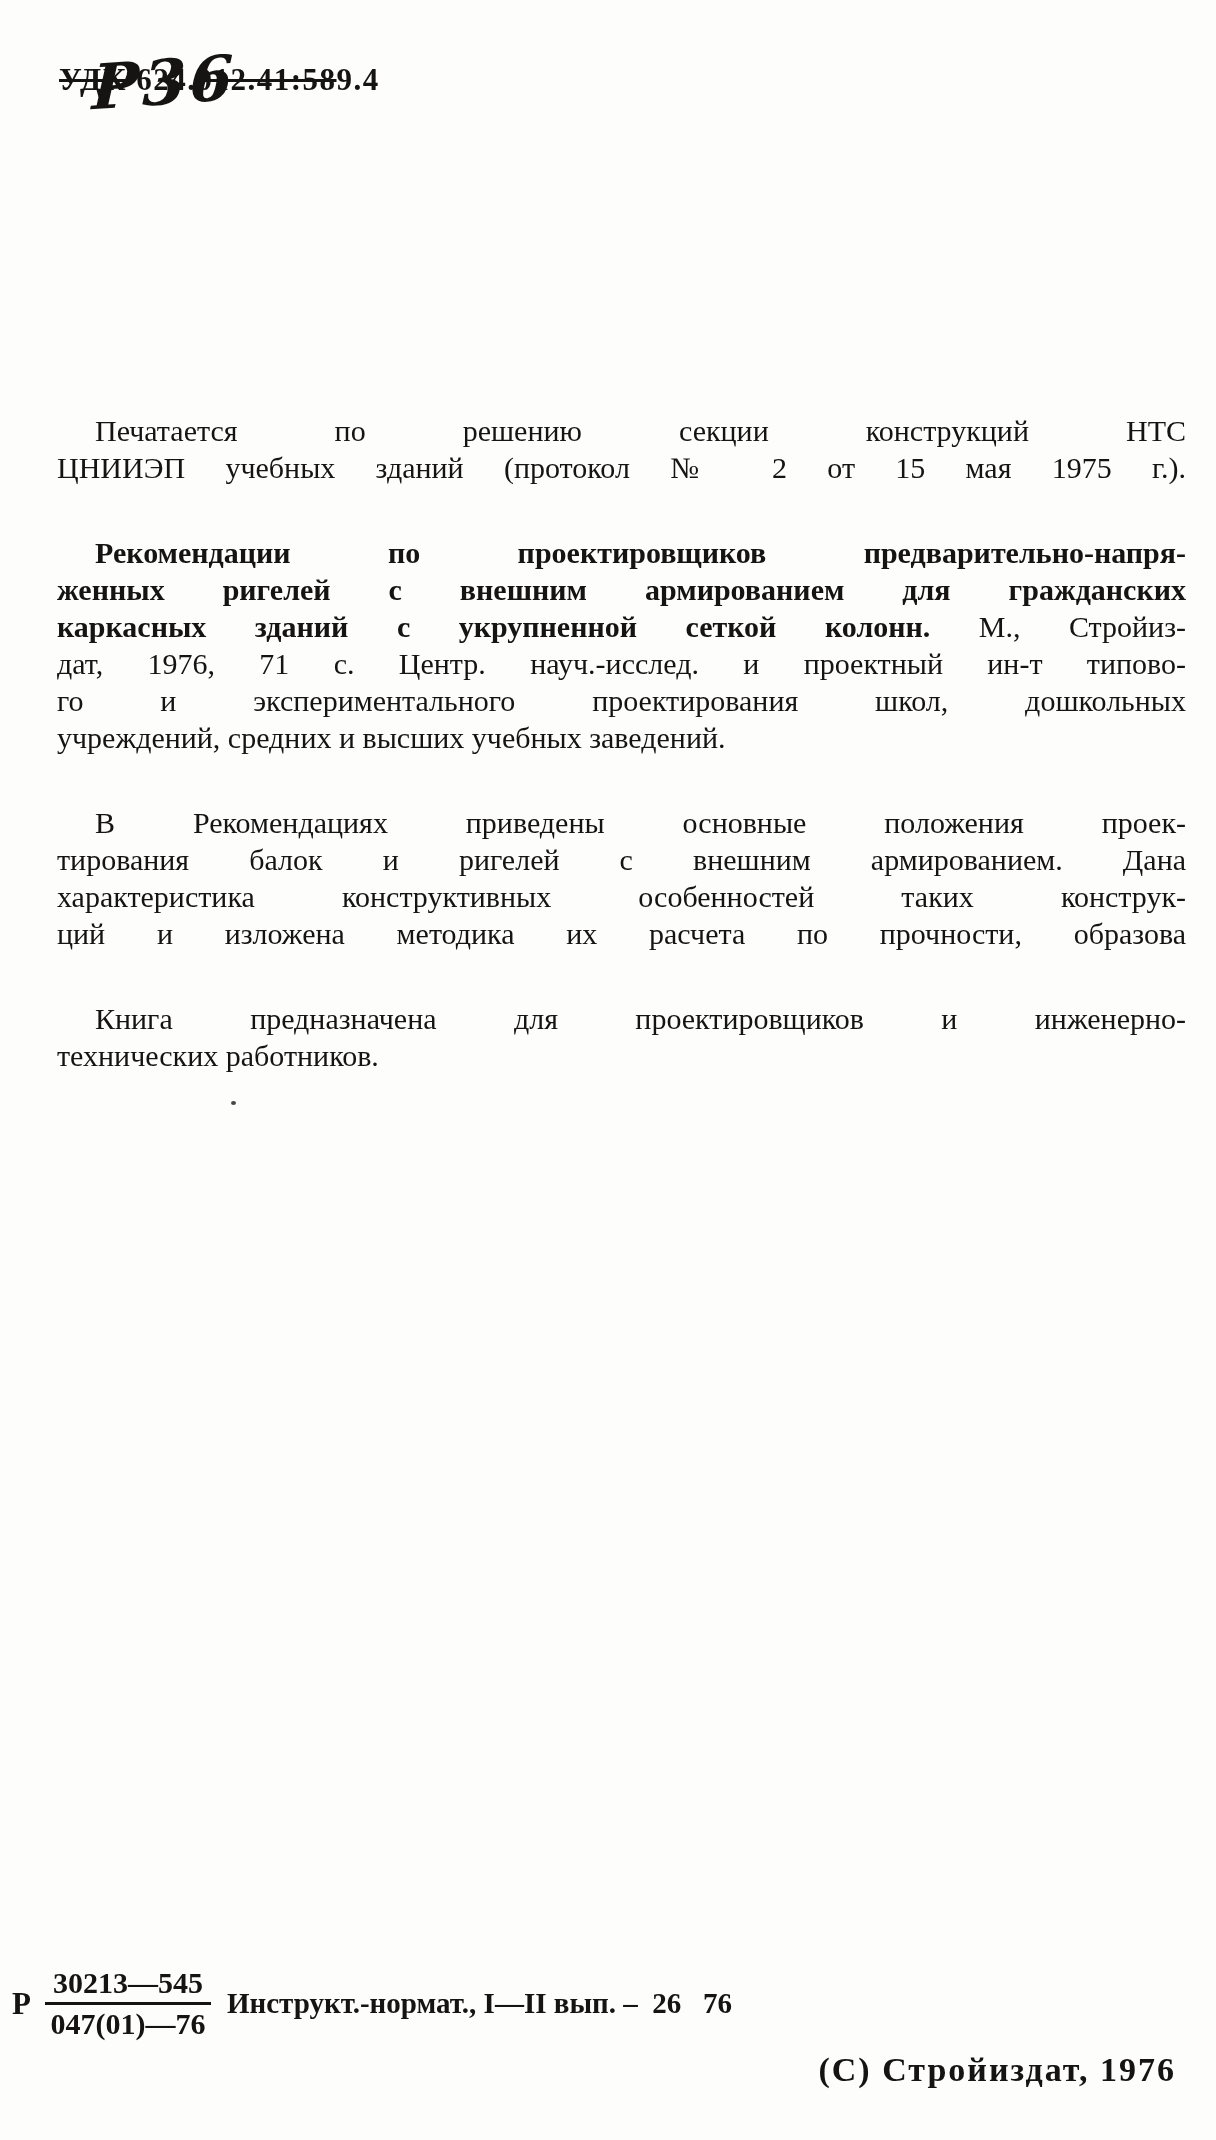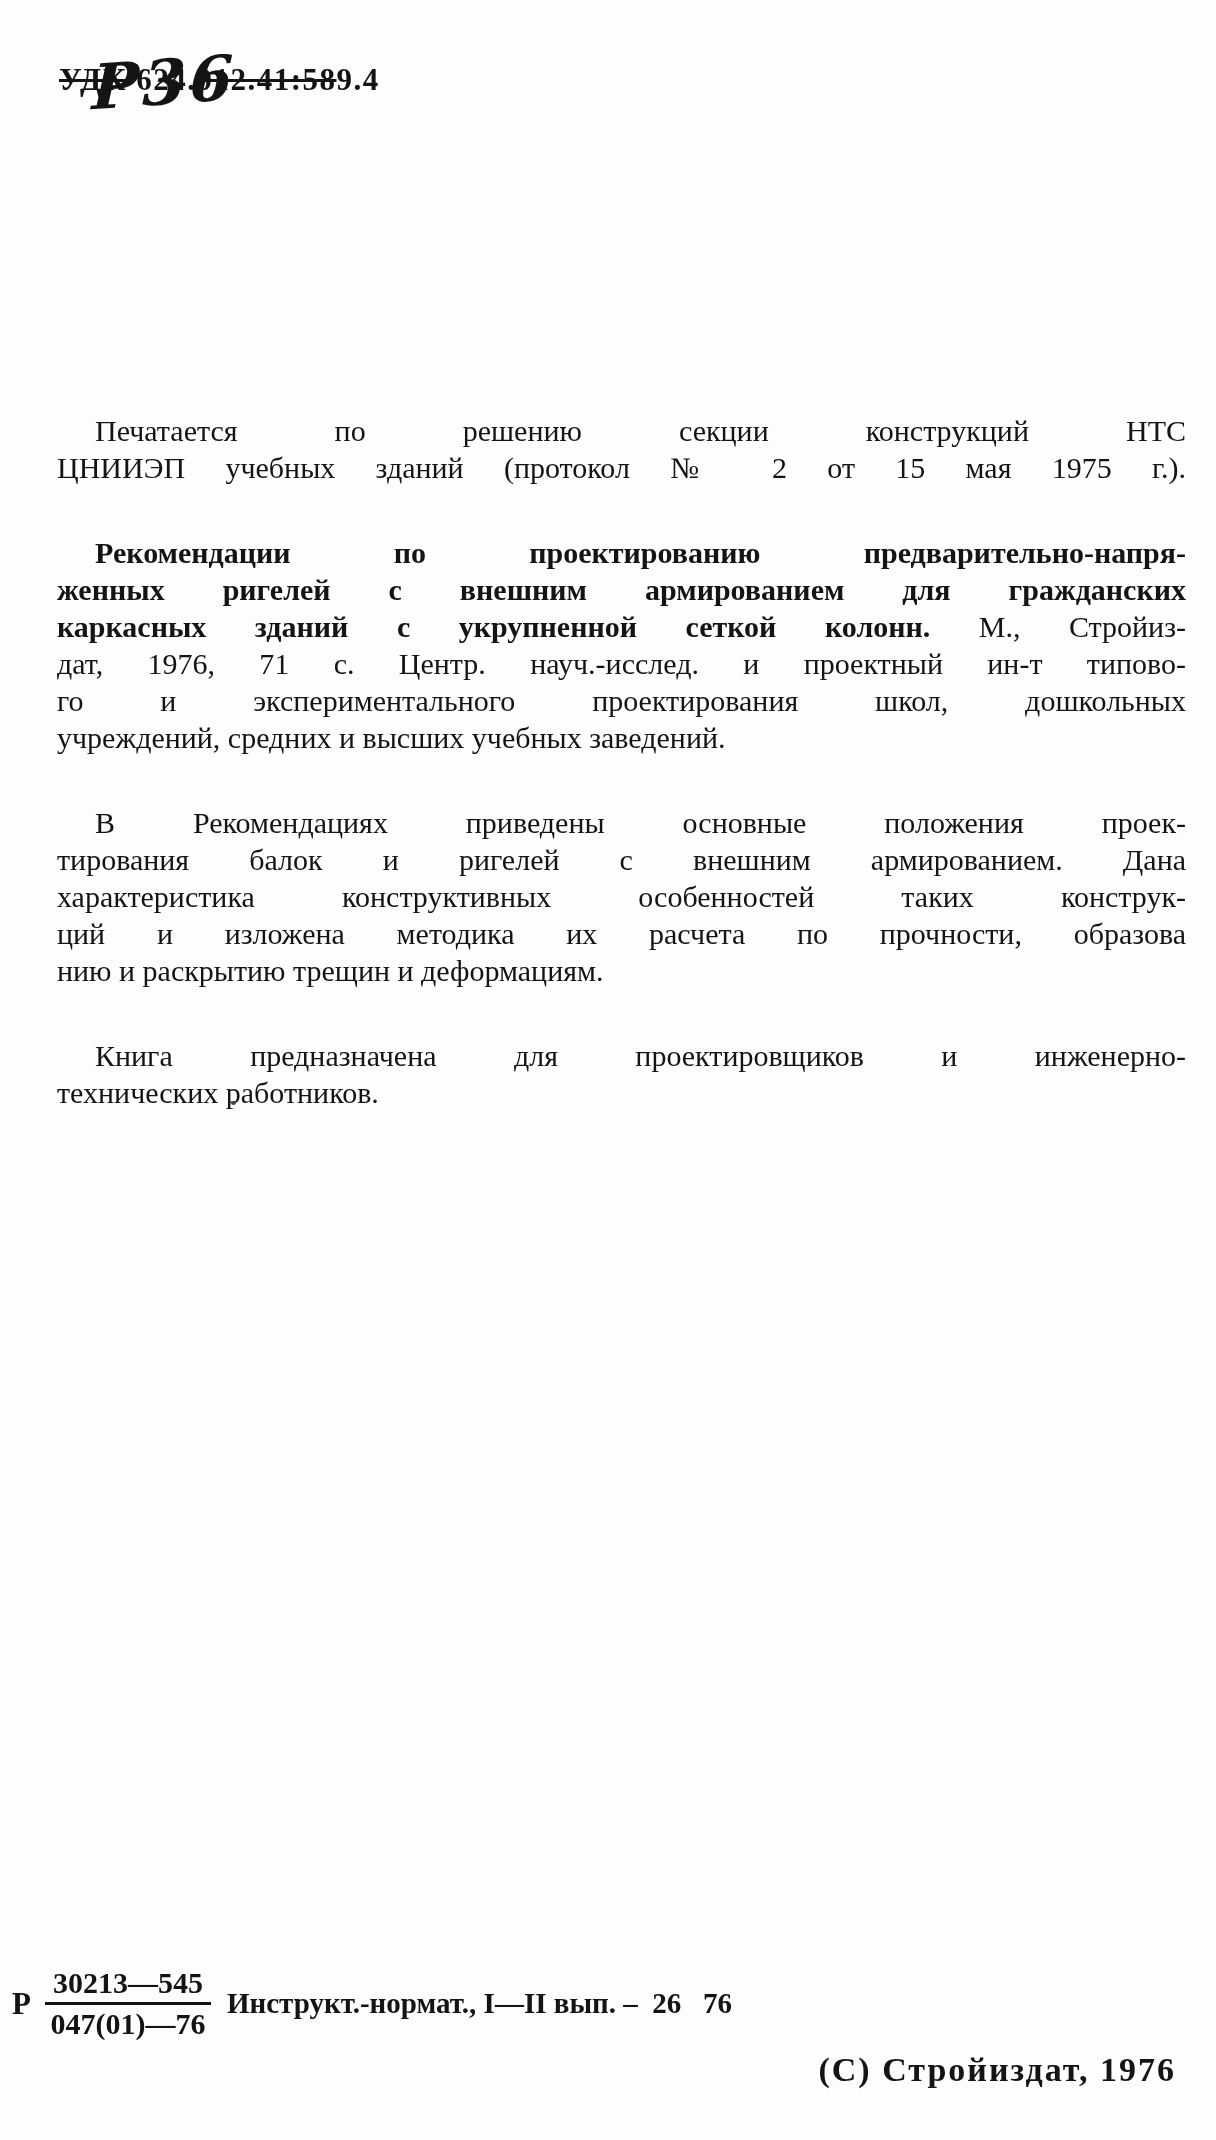--- a/index.html
+++ b/index.html
@@ -131,34 +131,33 @@
   <div class="handwritten">Р36</div>
 
   <div class="body-text">
 
     <div class="para">
       <div class="jline indent">Печатается по решению секции конструкций НТС</div>
       <div class="jline">ЦНИИЭП учебных зданий (протокол № 2 от 15 мая 1975 г.).</div>
     </div>
 
     <div class="para">
-      <div class="jline indent b">Рекомендации по проектированию предварительно-напря-</div>
+      <div class="jline indent b">Рекомендации по проектировщиков предварительно-напря-</div>
       <div class="jline b">женных ригелей с внешним армированием для гражданских</div>
       <div class="jline"><span class="b">каркасных зданий с укрупненной сеткой колонн.</span> <span class="r">М., Стройиз-</span></div>
       <div class="jline r">дат, 1976, 71 с. Центр. науч.-исслед. и проектный ин-т типово-</div>
       <div class="jline r">го и экспериментального проектирования школ, дошкольных</div>
       <div class="lline r">учреждений, средних и высших учебных заведений.</div>
     </div>
 
     <div class="para">
       <div class="jline indent">В Рекомендациях приведены основные положения проек-</div>
       <div class="jline">тирования балок и ригелей с внешним армированием. Дана</div>
       <div class="jline">характеристика конструктивных особенностей таких конструк-</div>
       <div class="jline">ций и изложена методика их расчета по прочности, образова</div>
-      <div class="lline">нию и раскрытию трещин и деформациям.</div>
     </div>
 
     <div class="para">
       <div class="jline indent">Книга предназначена для проектировщиков и инженерно-</div>
       <div class="lline">технических работников.</div>
     </div>
 
   </div>
 
   <div class="speck"></div>

